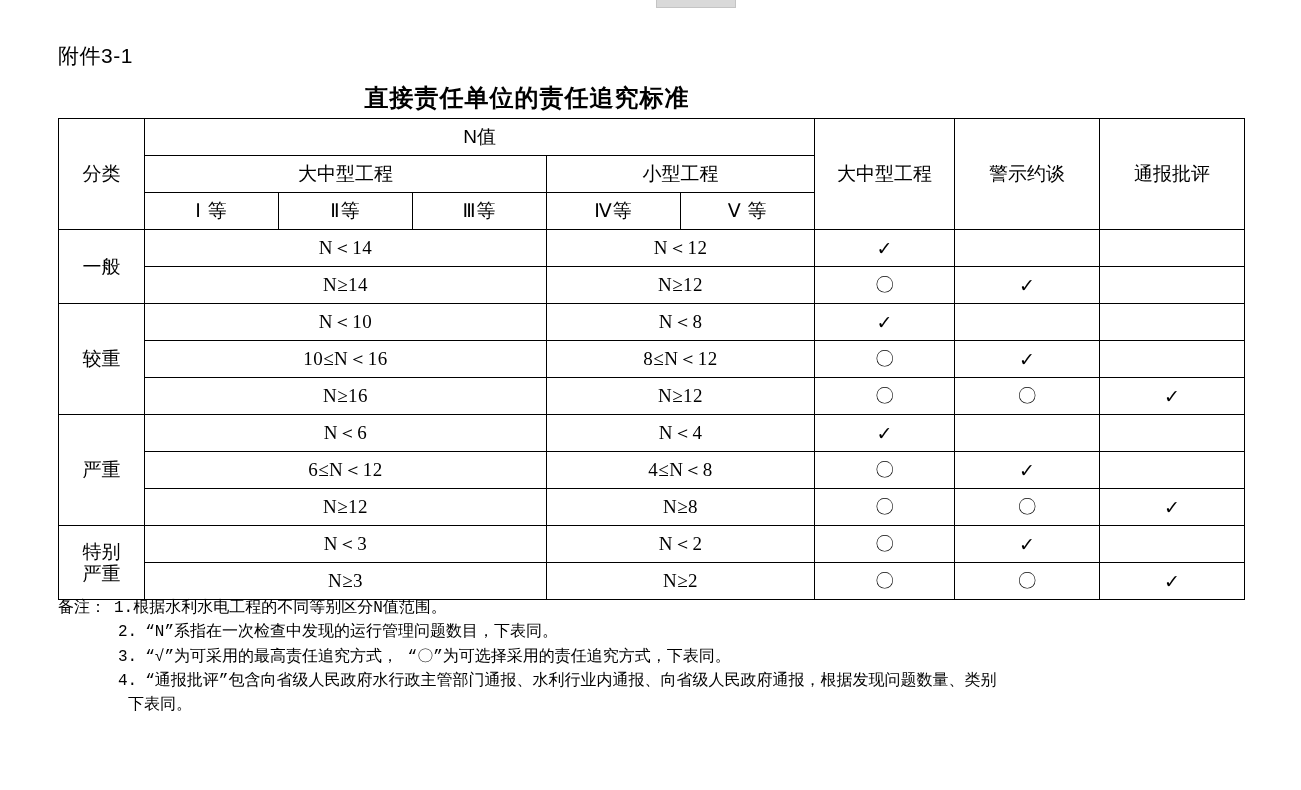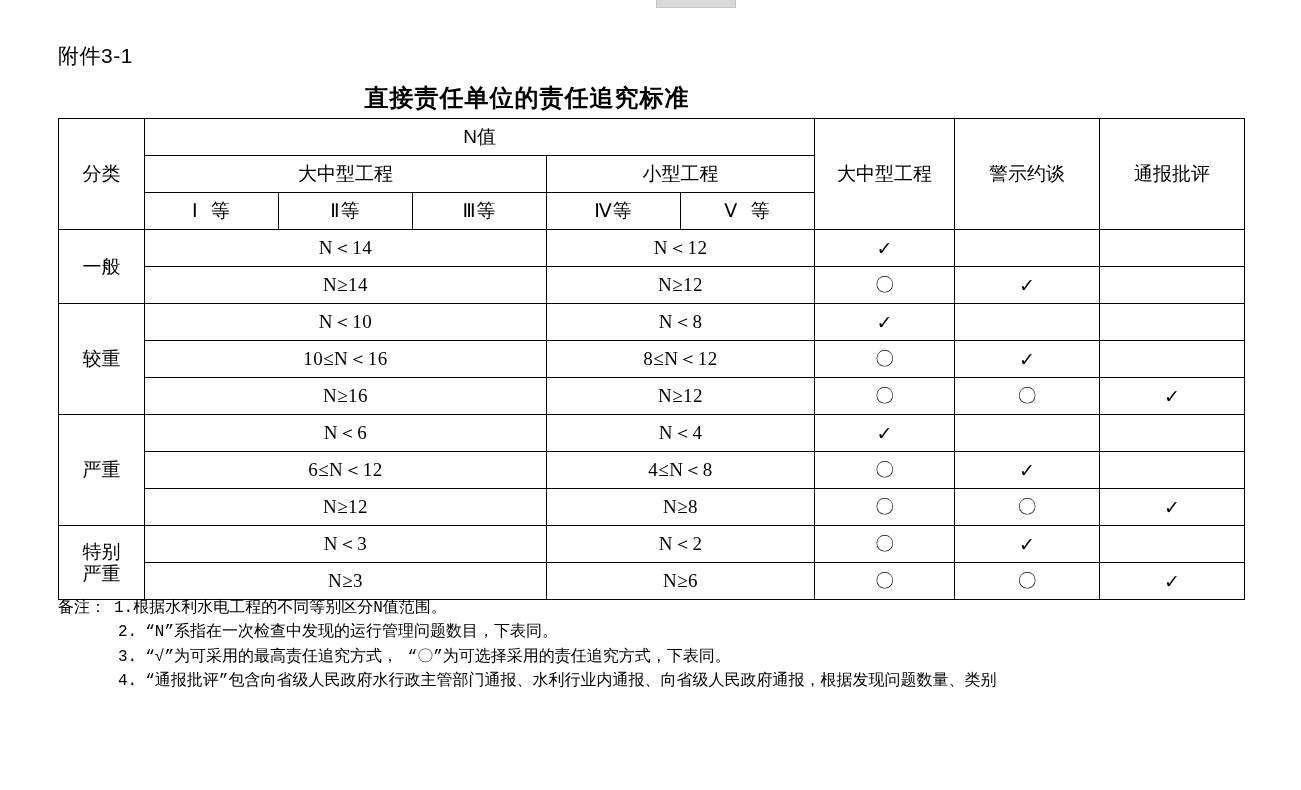--- a/index.html
+++ b/index.html
@@ -61,21 +61,21 @@
     font-family: Liberation Mono, monospace;
     font-weight: bold;
     font-size: 21px;
   }
   .hd-n {
     font-family: Liberation Sans, sans-serif;
     font-weight: bold;
     font-size: 20px;
   }
   .hd-sub {
-    font-family: Liberation Mono, monospace;
+    font-family: Liberation Serif, serif;
     font-weight: bold;
     font-size: 20px;
     letter-spacing: 1px;
     margin-left: 36px;
   }
   .cat {
     font-family: "Liberation Sans", "DejaVu Sans", sans-serif;
     font-size: 21px;
     line-height: 1.15;
   }
@@ -236,21 +236,21 @@
         <td class="cat" rowspan="2" style="white-space:pre-line">特别
 严重</td>
         <td class="val" colspan="3">N＜3</td>
         <td class="val" colspan="2">N＜2</td>
         <td class="mark">〇</td>
         <td class="mark">✓</td>
         <td class="mark"></td>
       </tr>
       <tr>
         <td class="val" colspan="3">N≥3</td>
-        <td class="val" colspan="2">N≥6</td>
+        <td class="val" colspan="2">N≥2</td>
         <td class="mark">〇</td>
         <td class="mark">〇</td>
         <td class="mark">✓</td>
       </tr>
     </tbody>
   </table>
 
   <div class="notes">
     <div class="row">
       <span class="lbl">备注：</span>
@@ -262,15 +262,16 @@
       <span class="txt" style="padding-left:8px">“N”系指在一次检查中发现的运行管理问题数目，下表同。</span>
     </div>
     <div class="row" style="padding-left:60px">
       <span class="num" style="padding-left:0">3.</span>
       <span class="txt" style="padding-left:8px">“√”为可采用的最高责任追究方式， “〇”为可选择采用的责任追究方式，下表同。</span>
     </div>
     <div class="row" style="padding-left:60px">
       <span class="num" style="padding-left:0">4.</span>
       <span class="txt" style="padding-left:8px">“通报批评”包含向省级人民政府水行政主管部门通报、水利行业内通报、向省级人民政府通报，根据发现问题数量、类别</span>
     </div>
+    <div class="cont">下表同。</div>
   </div>
 
 </div>
 
 </body></html>

